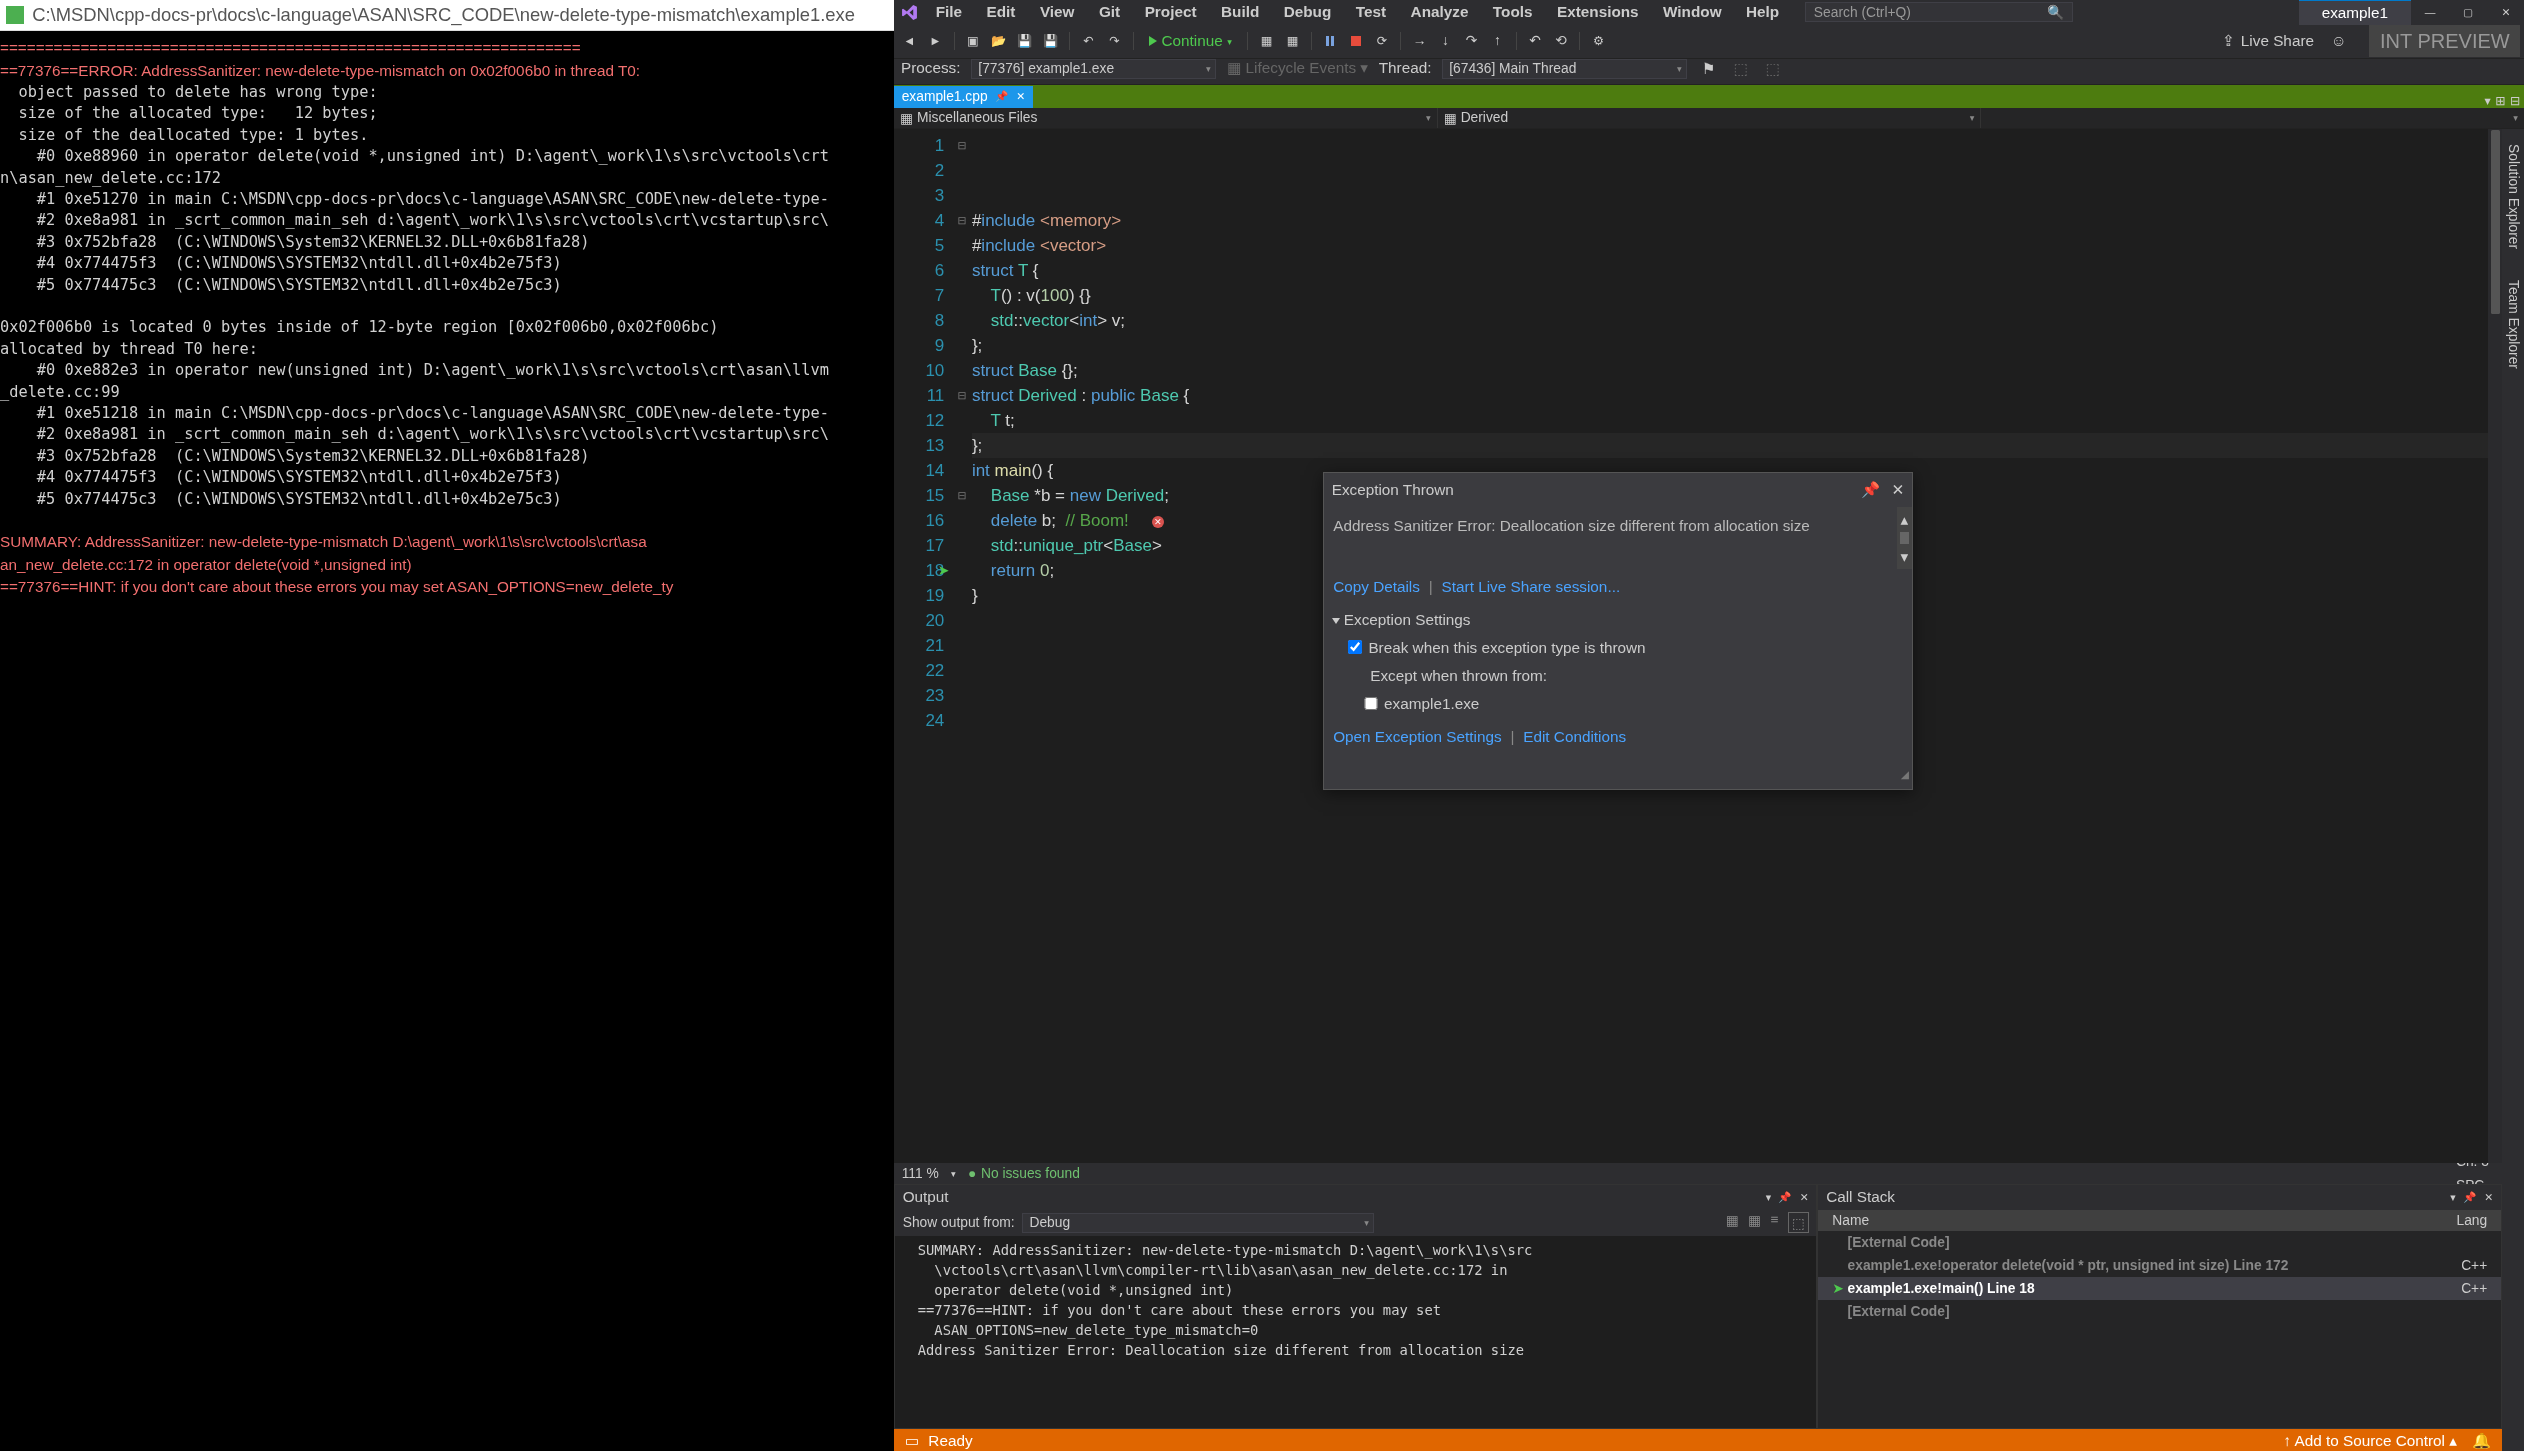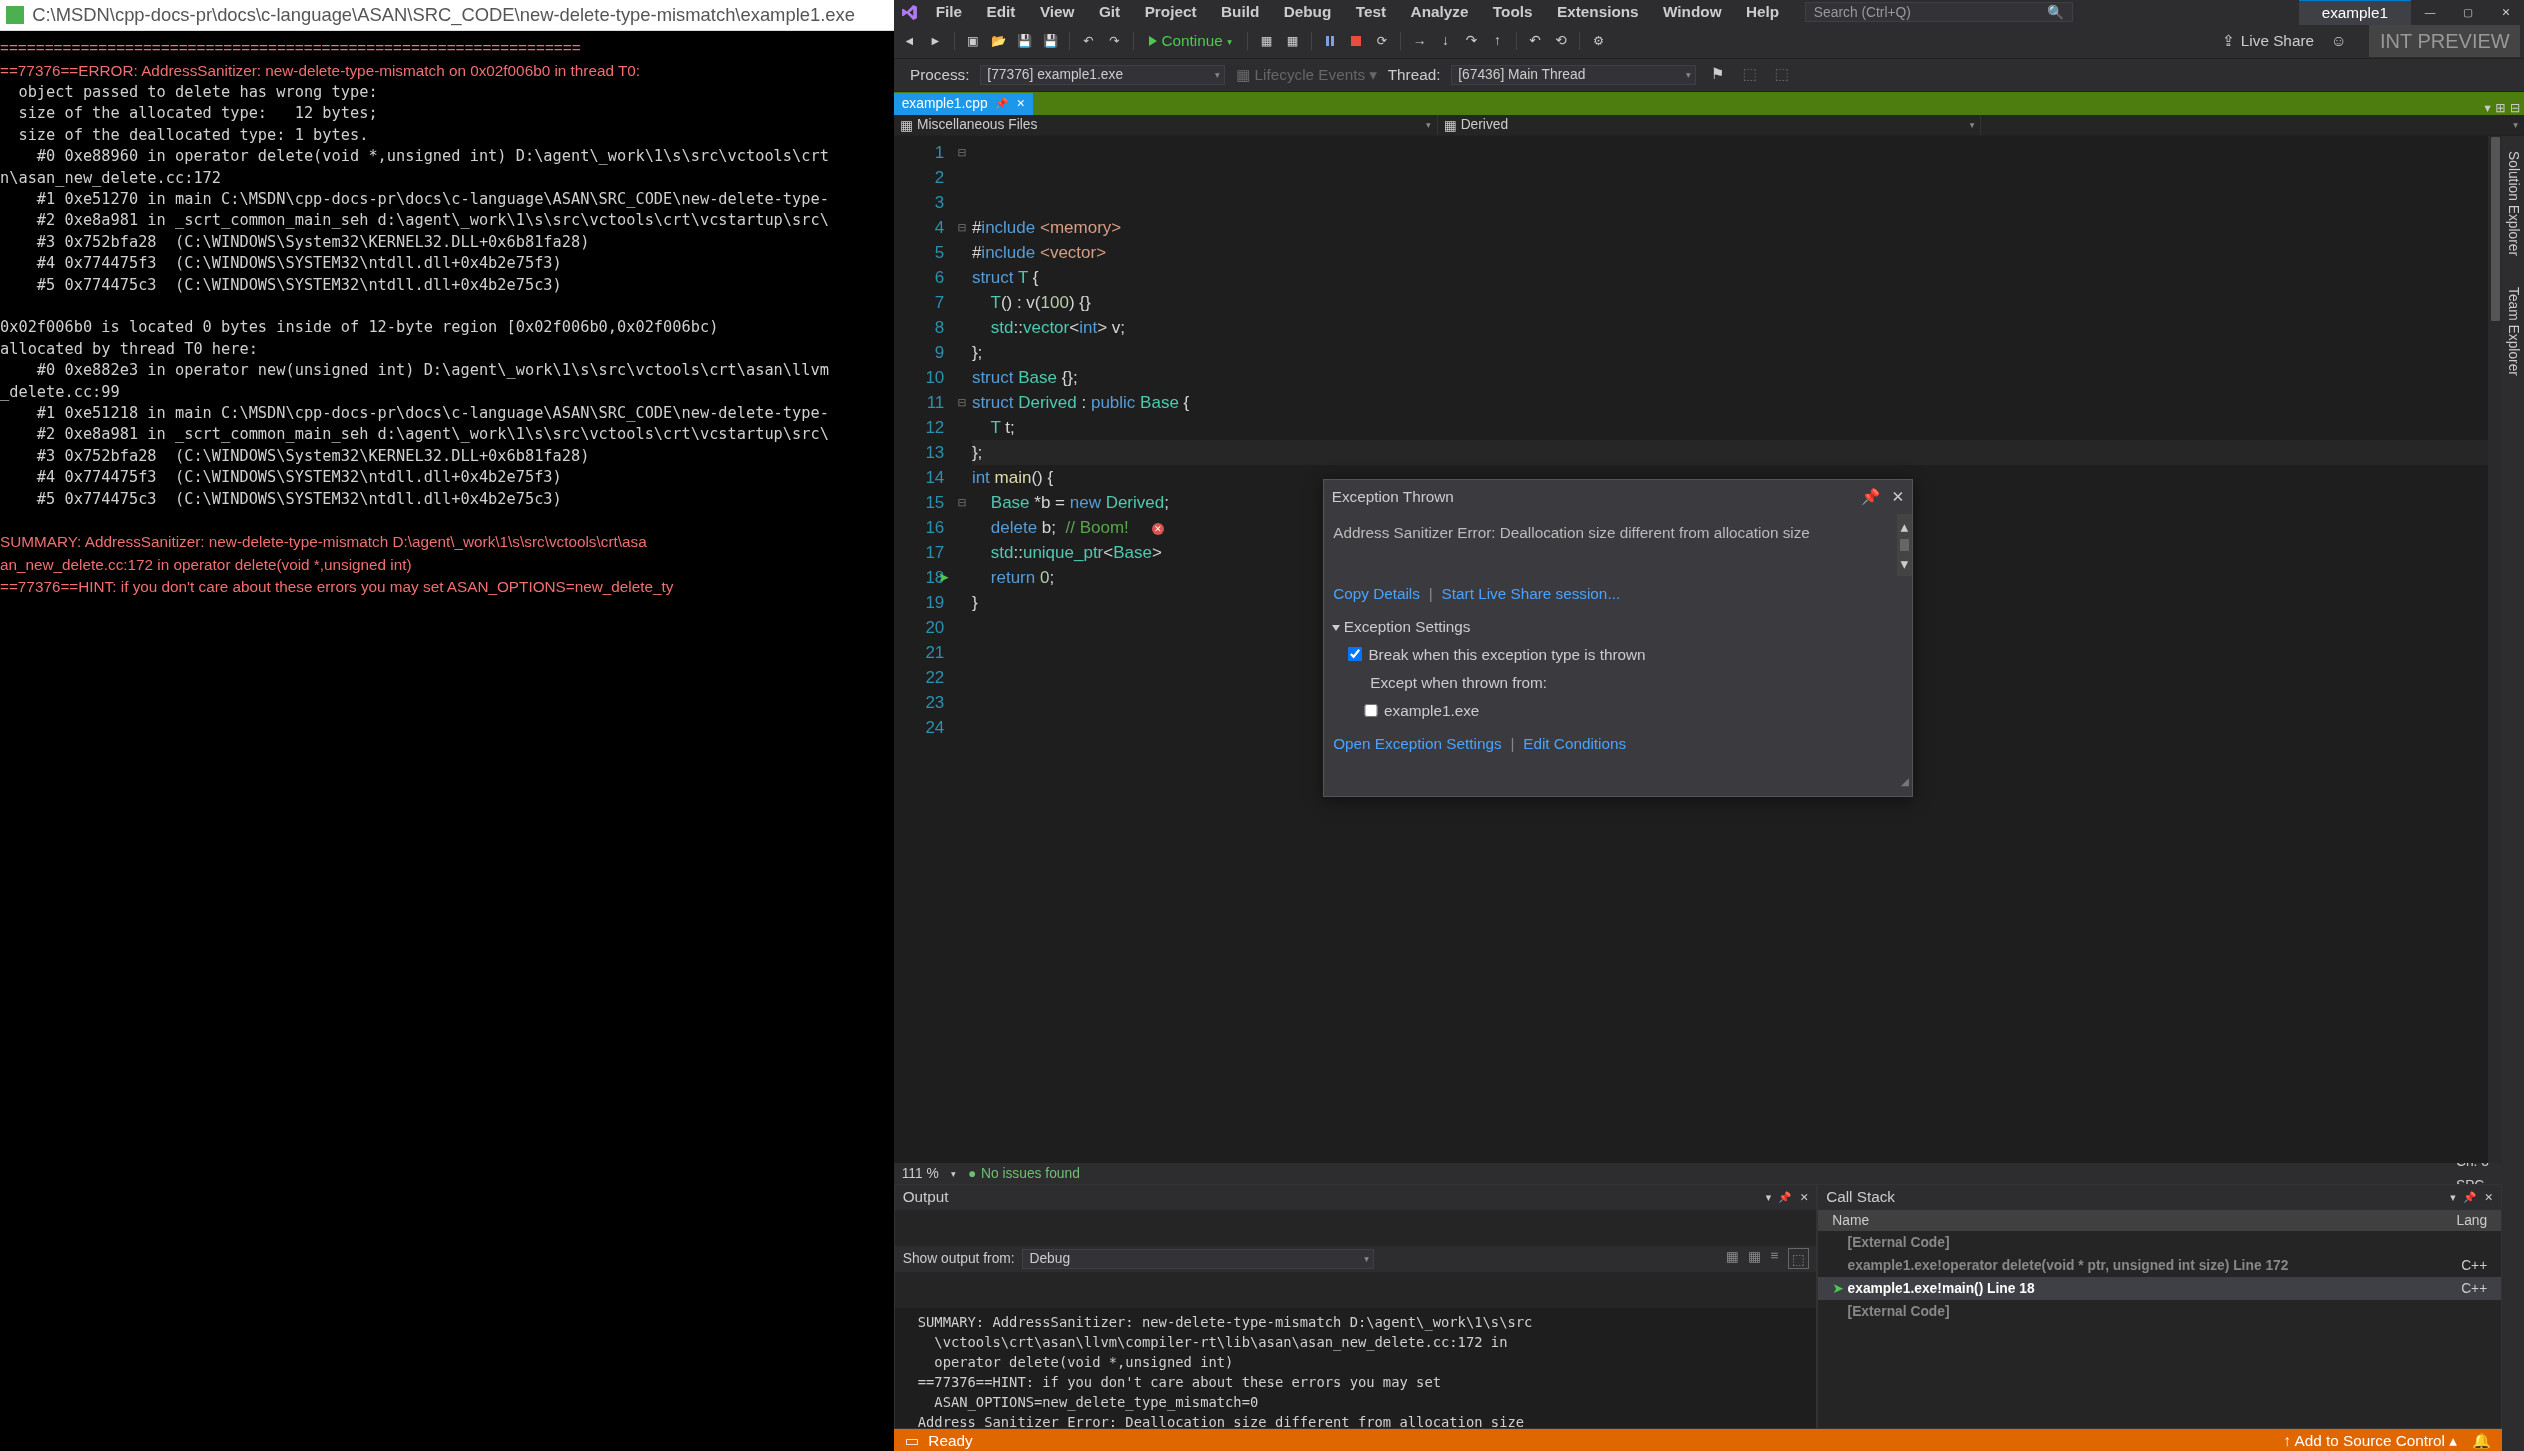--- a/index.html
+++ b/index.html
@@ -34,21 +34,21 @@
 .tb-sep { width:0.8px; height:18.4px; background:#444; margin: 0 3.1px; }
 .tb-continue { color:#4ec94e; display:flex; align-items:center; gap:4.6px; font-size:15.3px; padding: 0 7.7px; }
 .tb-continue .tri { width:0;height:0;border-top:5.4px solid transparent;border-bottom:5.4px solid transparent;border-left:8.4px solid #4ec94e; }
 .tb-stop { width:10.7px; height:10.7px; background:#e74c3c; }
 .tb-pause { display:flex; gap:1.5px; } .tb-pause span{width:3.1px;height:10.7px;background:#7aa3e0;}
 .tb-glyph { font-family: "Segoe UI Symbol"; font-size:13.8px; }
 .live-share { margin-left:auto; display:flex; align-items:center; gap:6.1px; color:#ccc; font-size:15.3px; padding: 0 10.7px; }
 .int-preview { background:#444; color:#999; font-size:20px; padding:4.6px 10.7px; margin-left:7.7px; }
 
 
-.vs-procbar { height: 33px; background:#2d2d30; border-bottom:0.8px solid #222; display:flex; align-items:center; padding:0 16px; gap:10.7px; color:#ccc; font-size:15.3px; }
+.vs-procbar { height: 26px; background:#2d2d30; border-bottom:0.8px solid #222; display:flex; align-items:flex-start; padding:0 7px; gap:10.7px; color:#ccc; font-size:15.3px; }
 .combo { background:#333337; border:0.8px solid #3f3f46; height:20px; padding:0 15.3px 0 6.1px; display:flex; align-items:center; color:#ccc; font-size:13.8px; position:relative; }
 .combo::after { content:"▾"; position:absolute; right:4.6px; color:#888; font-size:9.2px; }
 .disabled { color:#666; }
 
 
 .tab-strip { height: 23px; background:#4d7c0f; display:flex; align-items:flex-end; }
 .file-tab { background:#1c97ea; color:#fff; font-size:13.8px; padding:3.1px 7.7px; display:flex; align-items:center; gap:7.7px; }
 .file-tab .pin { color:#fff; font-size:10.7px; }
 .file-tab .close { color:#fff; font-size:10.7px; }
 .tab-strip-right { margin-left:auto; display:flex; gap:4.6px; padding-right:4.6px; color:#ccc; }
@@ -105,21 +105,21 @@
 
 .editor-status { height:21.4px; background:#2d2d30; display:flex; align-items:center; padding:0 7.7px; font-size:13.8px; color:#ccc; gap:12.3px; }
 .editor-status .issues { color:#6fbf6f; display:flex; align-items:center; gap:4.6px; }
 .editor-status .right { margin-left:auto; display:flex; gap:9px;flex-direction:column; }
 
 
 .bottom-row { height:245px; display:flex; }
 .panel { display:flex; flex-direction:column; background:#252526; border:0.8px solid #333; }
 .panel-head { height:24.5px; background:#2d2d30; display:flex; align-items:center; padding:0 7.7px; color:#ccc; font-size:15.3px; }
 .panel-head .tools { margin-left:auto; display:flex; gap:7.7px; font-size:10.7px; color:#ccc; }
-.output { flex:1.35;gap:36px; }
+.output { flex:1.35; }
 .callstack { flex:1; }
 .output-bar { height:26px; background:#2d2d30; display:flex; align-items:center; padding:0 7.7px; gap:7.7px; color:#ccc; font-size:13.8px; }
 .output-bar .combo { min-width:352px; }
 .out-icons { margin-left:auto; display:flex; gap:9.2px; color:#888; }
 .output-body { flex:1; background:#1e1e1e; color:#d0d0d0; font:13.8px/20px Consolas, monospace; white-space:pre; padding:4.6px 6.1px; overflow:hidden; position:relative; }
 .callstack-head2 { height:21.4px; background:#404040; display:flex; align-items:center; padding:0 13.8px; color:#ccc; font-size:13.8px; }
 .callstack-head2 .lang { margin-left:auto; }
 .cs-body { flex:1; background:#252526; color:#888; font-size:13.8px; }
 .cs-row { display:flex; align-items:center; height:23px; padding:0 13.8px; }
 .cs-row.active { background:#3f3f46; color:#fff; }

